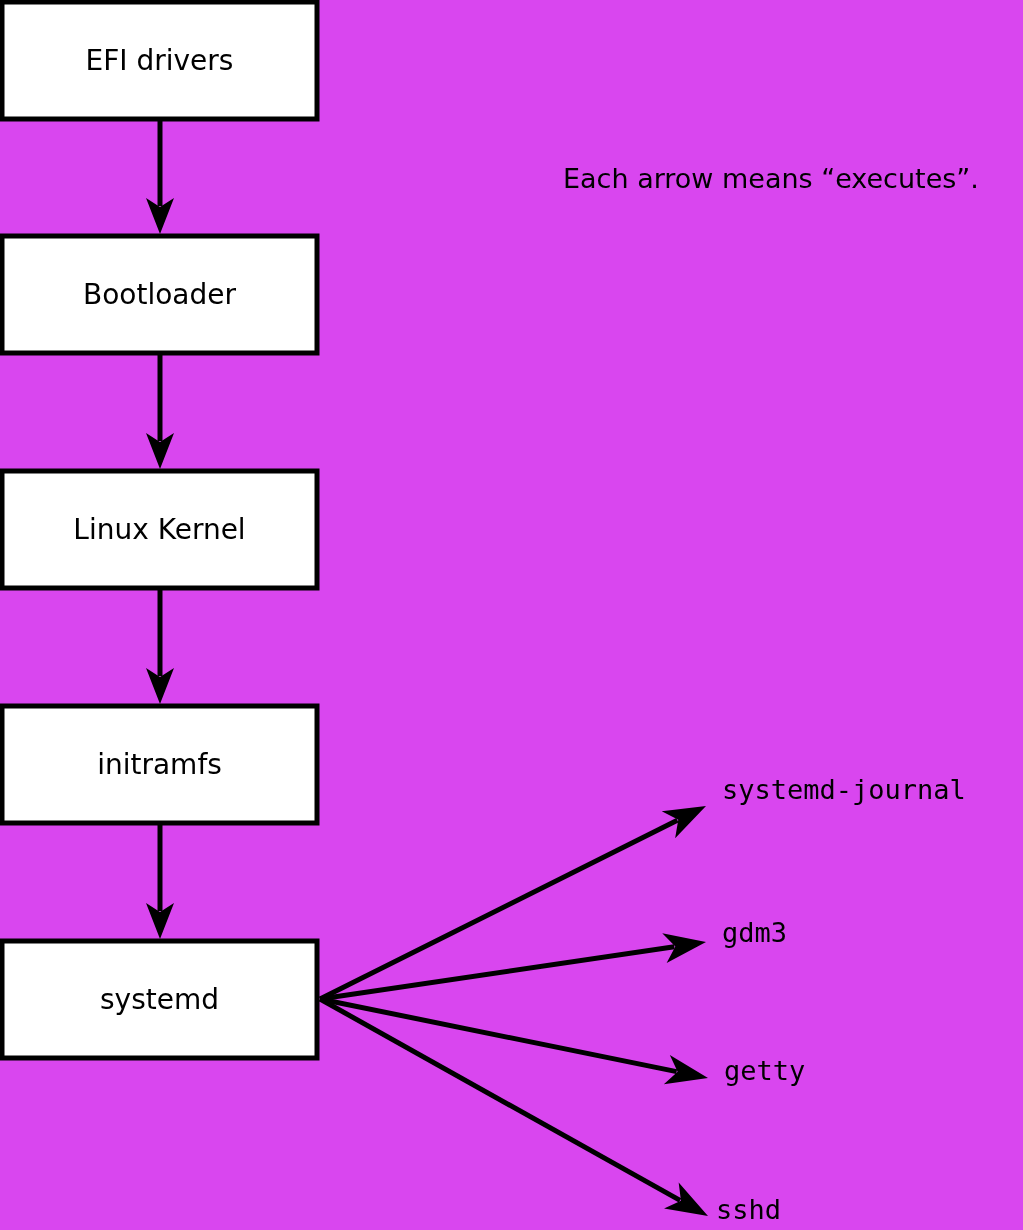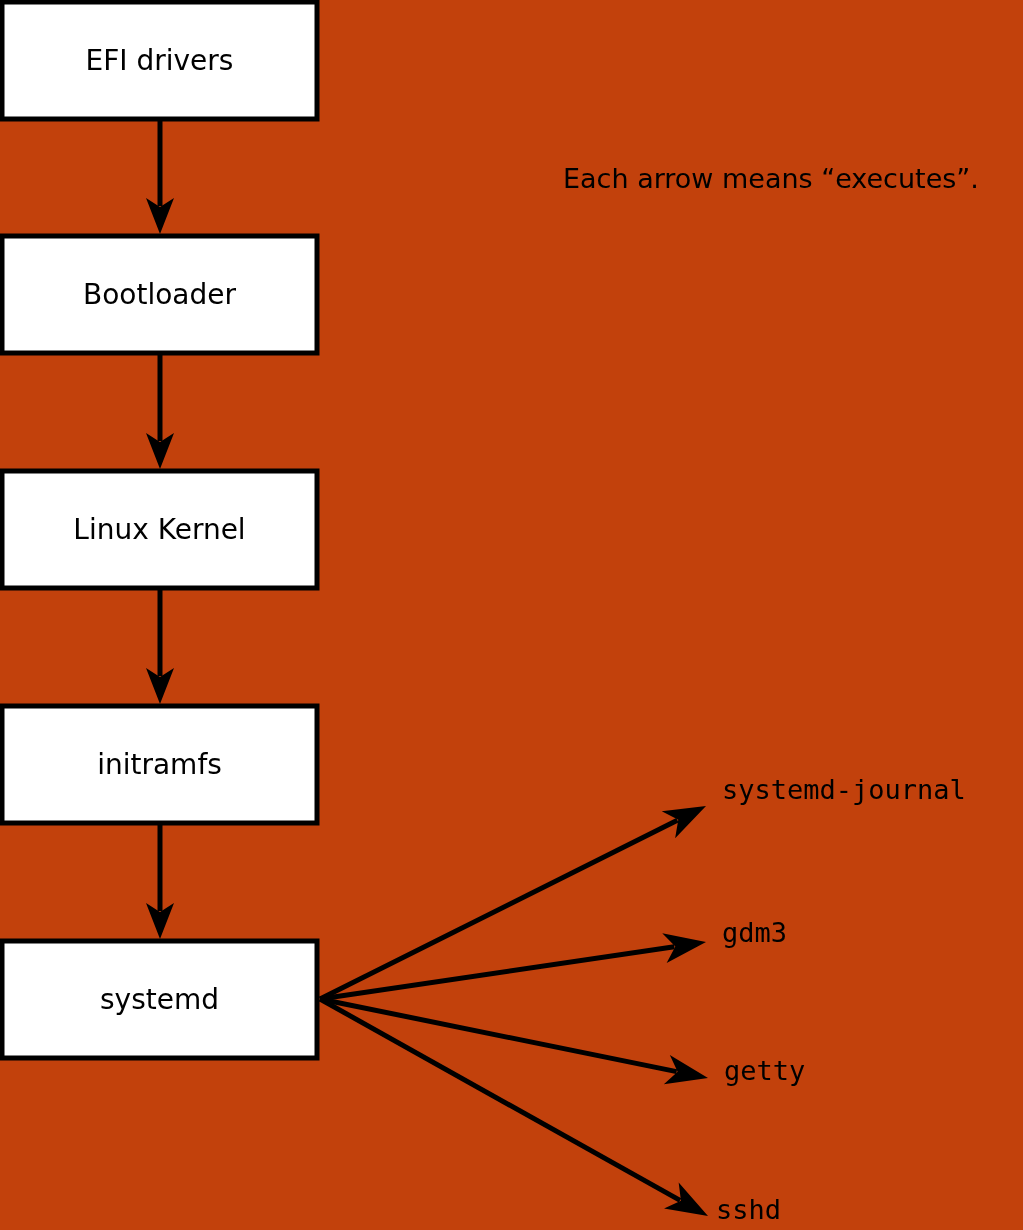--- a/index.html
+++ b/index.html
@@ -10,21 +10,21 @@
   body {
     width: 1023px;
     height: 1230px;
     overflow: hidden;
     font-family: "DejaVu Sans", sans-serif;
   }
   #diagram-root {
     position: relative;
     width: 1023px;
     height: 1230px;
-    background: #c2410c;
+    background: #d946ef;
   }
   svg.diagram-canvas {
     position: absolute;
     top: 0;
     left: 0;
     width: 1023px;
     height: 1230px;
     display: block;
   }
   .node-box {

